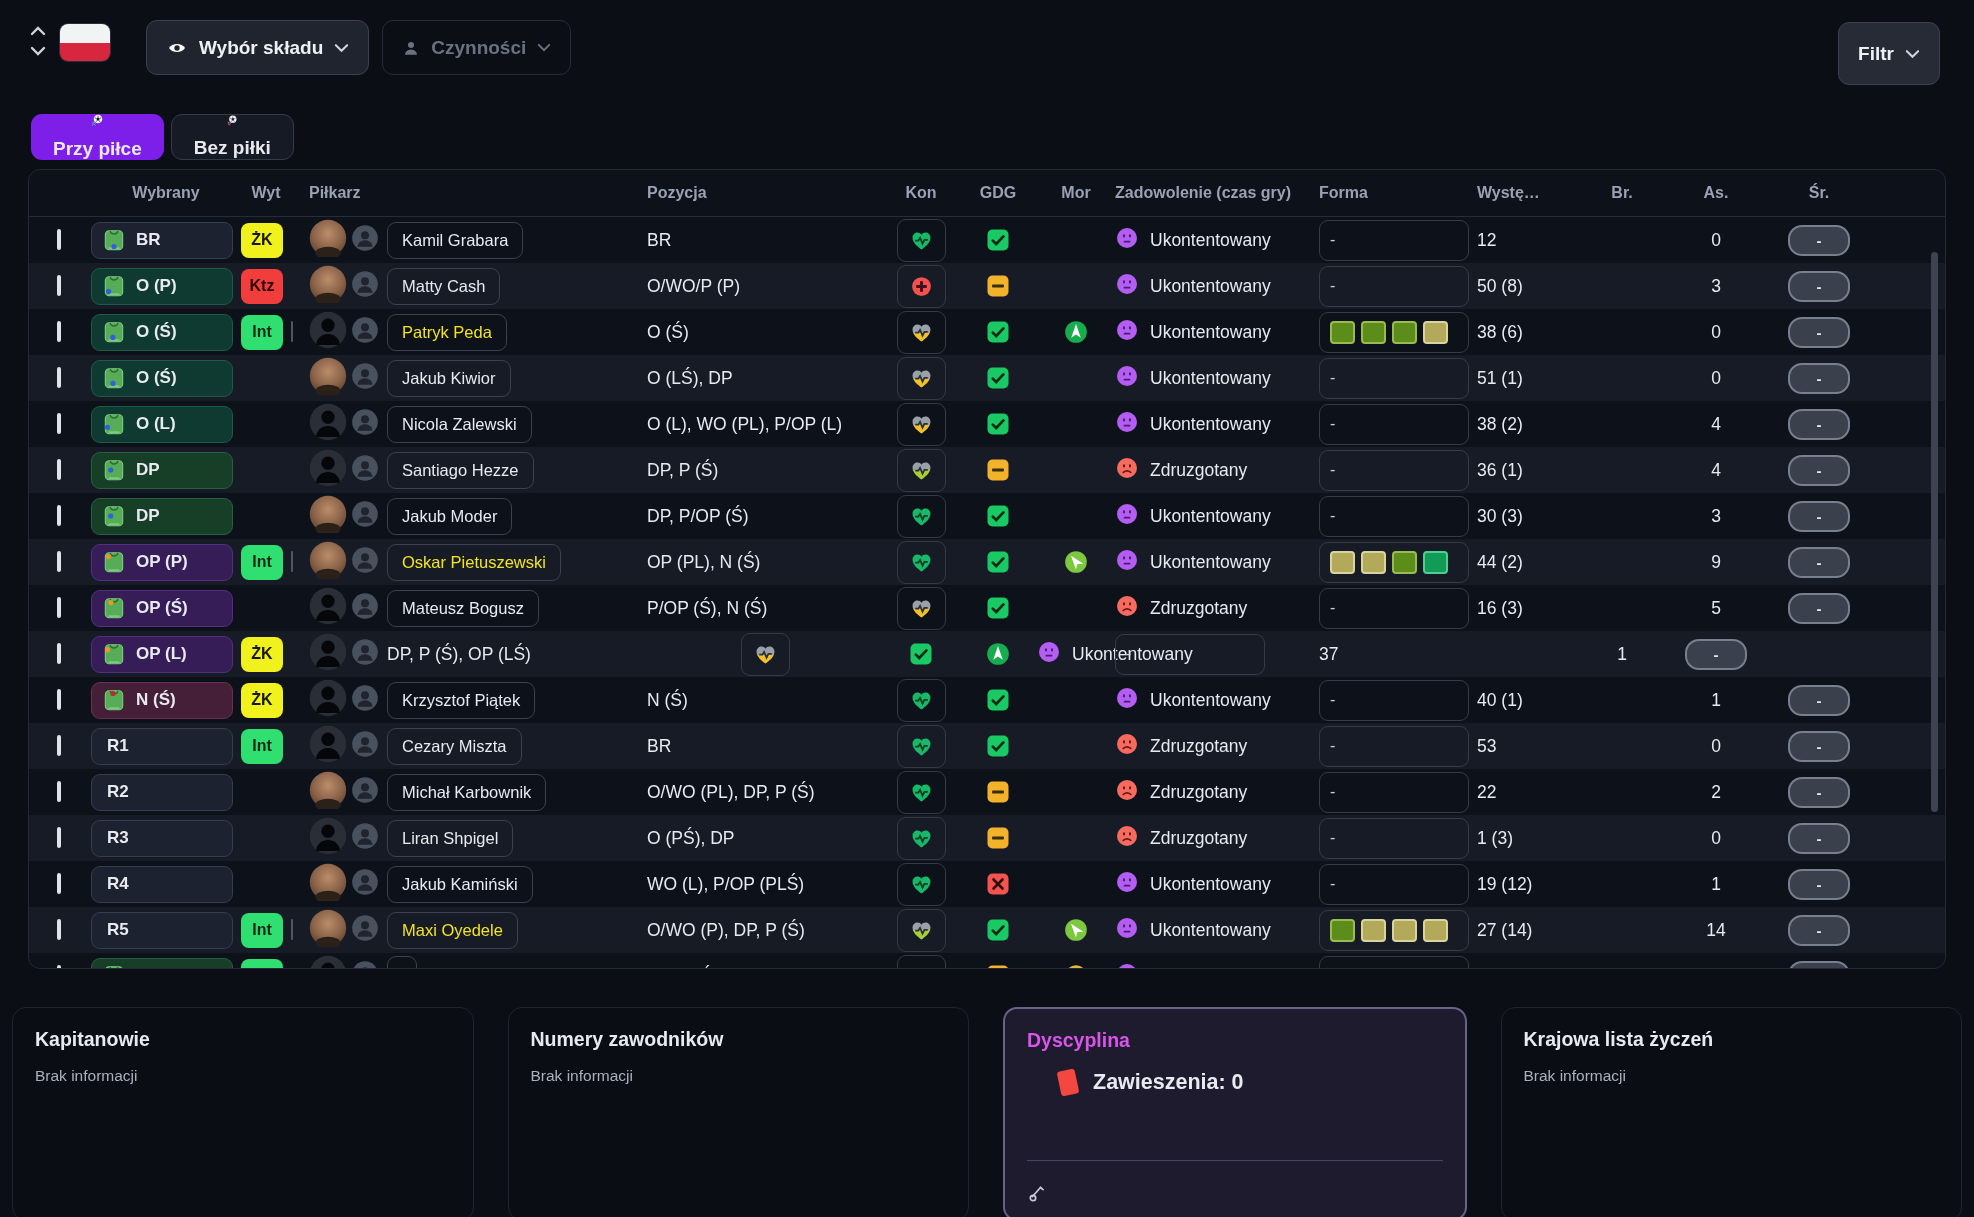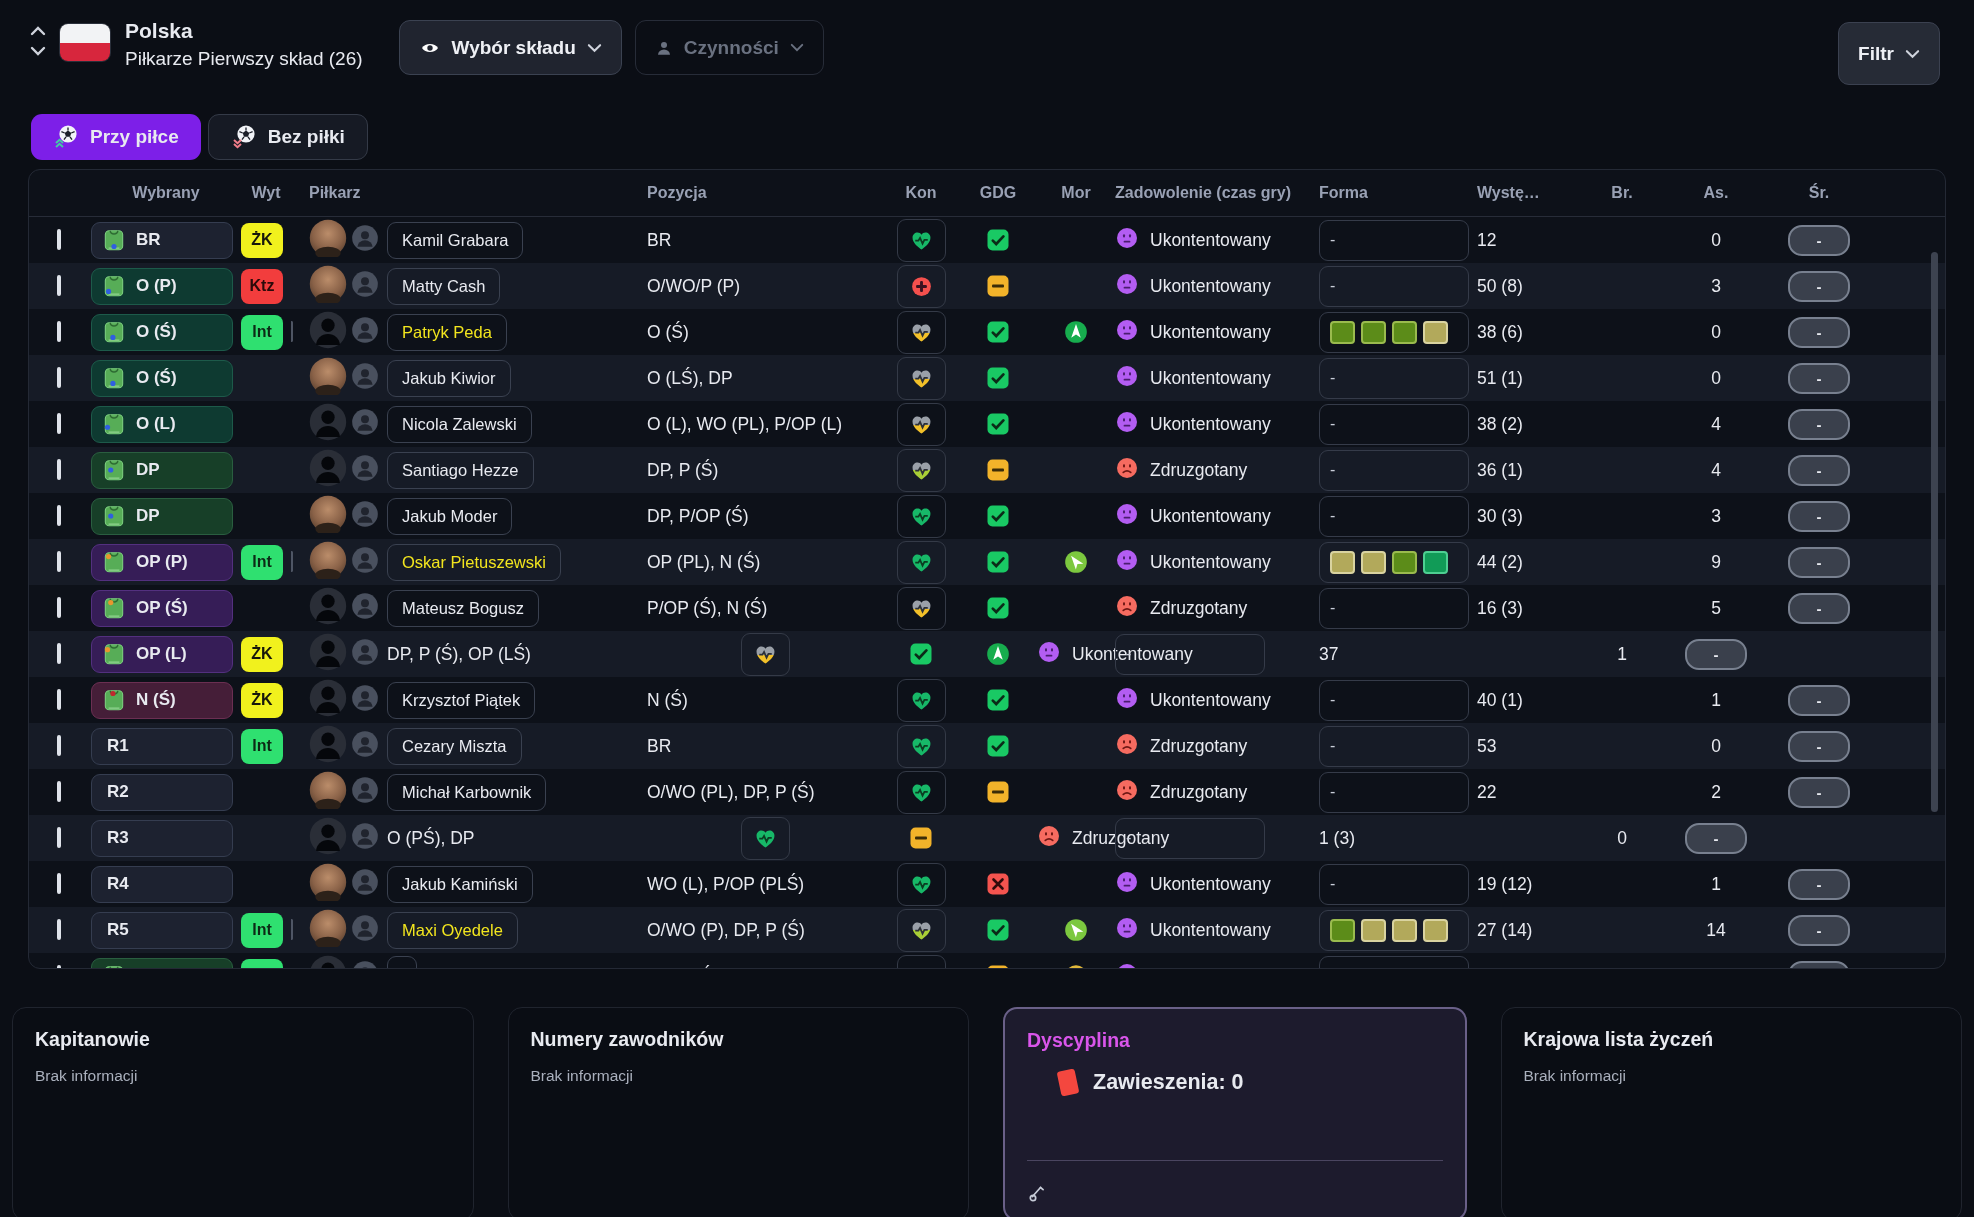--- a/index.html
+++ b/index.html
@@ -13,21 +13,21 @@
   .titles{margin-left:15px;line-height:1.25;}
   .title{font-size:21px;font-weight:700;}
   .subtitle{font-size:19px;font-weight:400;margin-top:3px;}
   .btn{display:inline-flex;align-items:center;gap:11px;height:55px;border-radius:11px;
     padding:0 19px;font-size:19px;font-weight:700;color:#eef0f5;cursor:pointer;box-sizing:border-box;}
   .btn-squad{margin-left:36px;margin-top:2px;background:#20242f;border:1px solid #3b4251;}
   .btn-actions{margin-left:13px;margin-top:2px;background:transparent;border:1px solid #272c38;color:#6a7180;font-weight:600;}
   .btn-filter{position:absolute;right:34px;top:22px;height:63px;background:#262b36;border:1px solid #3b4150;}
   .tabs{display:flex;gap:7px;margin:4px 0 0 31px;}
   .tab{display:inline-flex;align-items:center;gap:11px;height:46px;border-radius:11px;padding:0 22px;
-    font-size:19px;font-weight:700;cursor:pointer;box-sizing:border-box;}
+    font-size:19px;font-weight:700;cursor:pointer;box-sizing:border-box;flex-direction:column;}
   .tab.active{background:#7d1fe8;}
   .tab.inactive{background:#161a24;border:1px solid #343a47;}
 
   .card{position:relative;margin:9px 28px 0 28px;width:1918px;height:800px;box-sizing:border-box;
     background:#0d1119;border:1px solid #242935;border-radius:12px;overflow:hidden;}
   .rowgrid{display:grid;grid-template-columns:34px 150px 50px 18px 42px 36px 260px 236px 76px 78px 78px 204px 158px 100px 90px 98px 108px;
     align-items:center;padding-left:28px;}
   .thead{height:46px;color:#99a1b4;font-size:16px;font-weight:600;border-bottom:1px solid #272c38;}
   .thead .c{white-space:nowrap;}
   .tc{text-align:center;}
@@ -109,24 +109,20 @@
         <path d="M2 8 L8 2 L14 8" stroke="#cfd3dc" stroke-width="2.4" fill="none" stroke-linecap="round"></path>
       </svg>
     <svg width="16" height="10" viewBox="0 0 16 10">
         <path d="M2 2 L8 8 L14 2" stroke="#cfd3dc" stroke-width="2.4" fill="none" stroke-linecap="round"></path>
       </svg>
   </div>
   <div class="flag">
       <div class="t"></div>
       <div class="b"></div>
     </div>
-  <div class="titles">
-    <div class="title">Polska</div>
-    <div class="subtitle">Piłkarze Pierwszy skład (26)</div>
-  </div>
   <div class="btn btn-squad">
     <svg width="22" height="20" viewBox="0 0 20 20">
         <path d="M2 10 C5 4.6 15 4.6 18 10 C15 15.4 5 15.4 2 10 Z" fill="#ffffff"></path>
         <circle cx="10" cy="10" r="2.7" fill="#20242f"></circle>
       </svg>
     <span>Wybór składu</span>
     <svg width="15" height="10" viewBox="0 0 16 10">
         <path d="M2 2 L8 8 L14 2" stroke="#cfd3dc" stroke-width="2.2" fill="none" stroke-linecap="round"></path>
       </svg>
   </div>
@@ -984,20 +980,21 @@
   <div><svg class="avatar" viewBox="0 0 24 24">
             <circle cx="12" cy="12" r="11.5" fill="#2a2e37"></circle>
             <circle cx="12" cy="9" r="4.2" fill="#05070b"></circle>
             <path d="M4.5 21.5 a7.5 7 0 0 1 15 0 Z" fill="#05070b"></path>
           </svg></div>
   <div><svg class="profile" viewBox="0 0 24 24">
             <circle cx="12" cy="12" r="11" fill="#49505e"></circle>
             <circle cx="12" cy="9.6" r="3.4" fill="#20242e"></circle>
             <path d="M5.5 19.5 a6.5 5.5 0 0 1 13 0 Z" fill="#20242e"></path>
           </svg></div>
+  <div><span class="namebox">Liran Shpigel</span></div>
   <div class="pos">O (PŚ), DP</div>
   <div class="konbox">
           <svg width="25" height="25" viewBox="0 0 24 24">
             <path d="M12 20.7 C9.2 18.8 3.4 14.6 3.4 9.4 3.4 6.4 5.7 4.4 8.2 4.4 c1.6 0 3 .8 3.8 2.1 .8-1.3 2.2-2.1 3.8-2.1 2.5 0 4.8 2 4.8 5 0 5.2-5.8 9.4-8.6 11.3 Z" fill="#17b868"></path>
             <path d="M6 12.2 h3 l1.6-2.6 2.4 5.4 1.8-3.6 h3.2" fill="none" stroke="#0b3d22" stroke-width="1.7"></path>
           </svg>
         </div>
   <div class="gdg">
           <svg width="24" height="24" viewBox="0 0 24 24">
             <rect x="1.5" y="1.5" width="21" height="21" rx="5" fill="#f2b32a"></rect>

